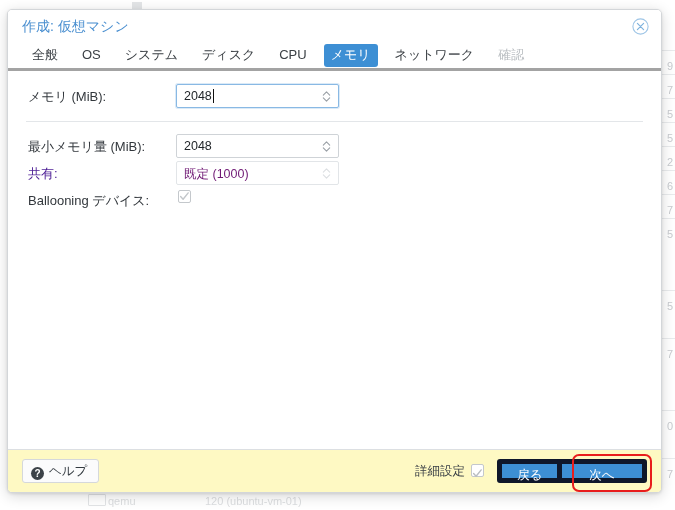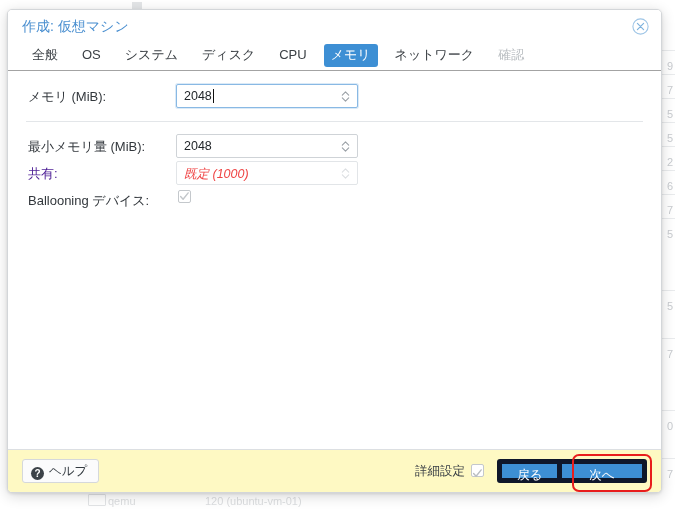--- a/index.html
+++ b/index.html
@@ -100,21 +100,21 @@
     height: 17px;
     cursor: pointer;
   }
   #close-btn svg { display: block; }
 
   
   #tabbar {
     position: relative;
     height: 28px;
     background: #ffffff;
-    border-bottom: 1px solid #a3a3a3;
+    border-bottom: 3px solid #a3a3a3;
     padding-left: 17px;
     box-sizing: border-box;
     white-space: nowrap;
   }
   .tab {
     display: inline-block;
     font-size: 13px;
     color: #3b4045;
     padding: 3px 7px 4px 7px;
     margin-right: 10px;
@@ -152,21 +152,21 @@
     font-size: 13px;
     color: #32373c;
     white-space: nowrap;
   }
   .field-label.disabled { color: #4c1d95; }
 
   .spin {
     position: absolute;
     left: 168px;
     top: 0;
-    width: 182px;
+    width: 163px;
     height: 24px;
     background: #ffffff;
     border: 1px solid #cfd3d7;
     border-radius: 2px;
     box-sizing: border-box;
   }
   .spin.focused {
     border: 1px solid #89b9e4;
     box-shadow: 0 0 0 1px rgba(137,185,228,0.30);
   }
@@ -175,21 +175,21 @@
     background: #ffffff;
   }
   .spin-value {
     position: absolute;
     left: 7px;
     top: 4px;
     font-size: 12.5px;
     color: #22262a;
     white-space: nowrap;
   }
-  .spin.disabled .spin-value { color: #ef4444; font-style: italic; }
+  .spin.disabled .spin-value { color: #701a75; }
   .caret {
     position: absolute;
     top: 4px;
     width: 1px;
     height: 14px;
     background: #111;
   }
   .spin-arrows {
     position: absolute;
     right: 7px;

